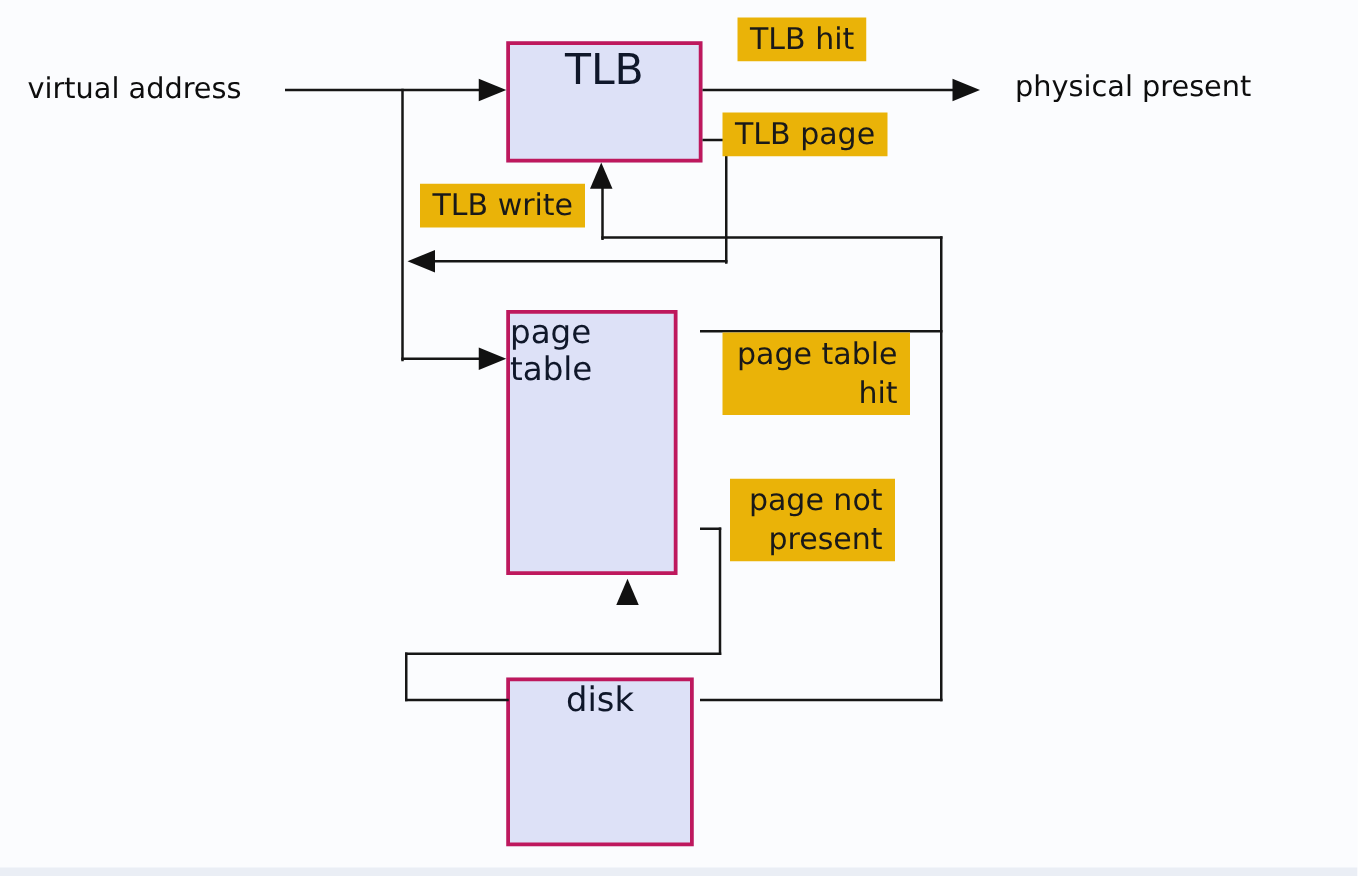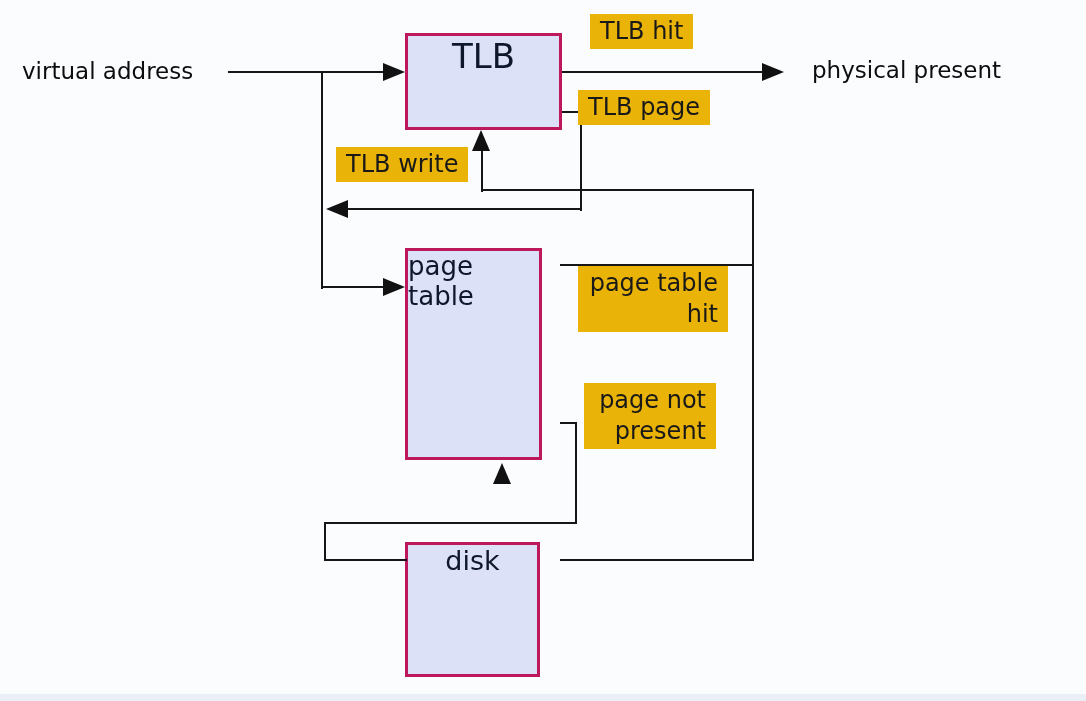--- a/index.html
+++ b/index.html
@@ -28,21 +28,21 @@
     box-sizing: border-box;
     background: #dde1f7;
     border: 3px solid #be185d;
     display: flex;
     align-items: flex-start;
     justify-content: center;
     color: #0f172a;
   }
   #tlb-box        { left: 405px; top: 33px;  width: 157px; height: 97px;  font-size: 34px; }
   #page-table-box { left: 405px; top: 248px; width: 137px; height: 212px; font-size: 26px; }
-  #disk-box       { left: 405px; top: 542px; width: 135px; height: 135px; font-size: 27px; }
+  #disk-box       { left: 405px; top: 542px; width: 150px; height: 135px; font-size: 27px; }
 
   
   .line {
     position: absolute;
     background: #161616;
   }
   .h { height: 2px; }
   .v { width: 2px; }
 
   

